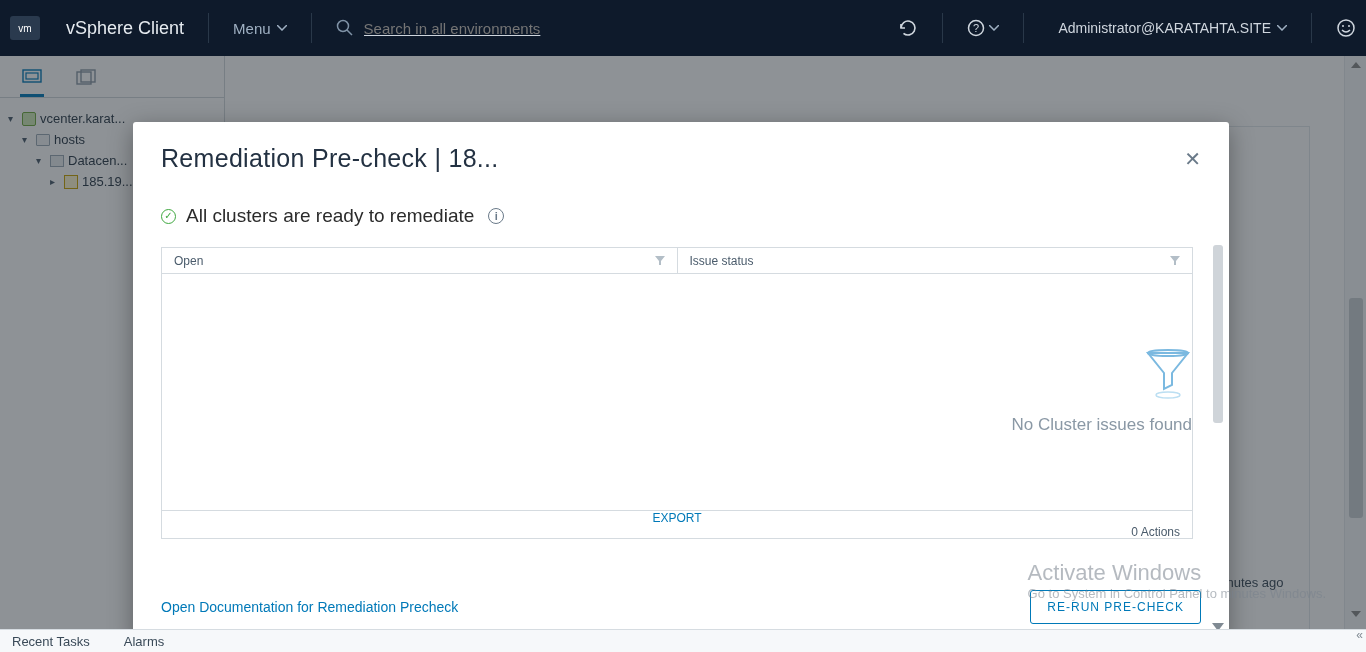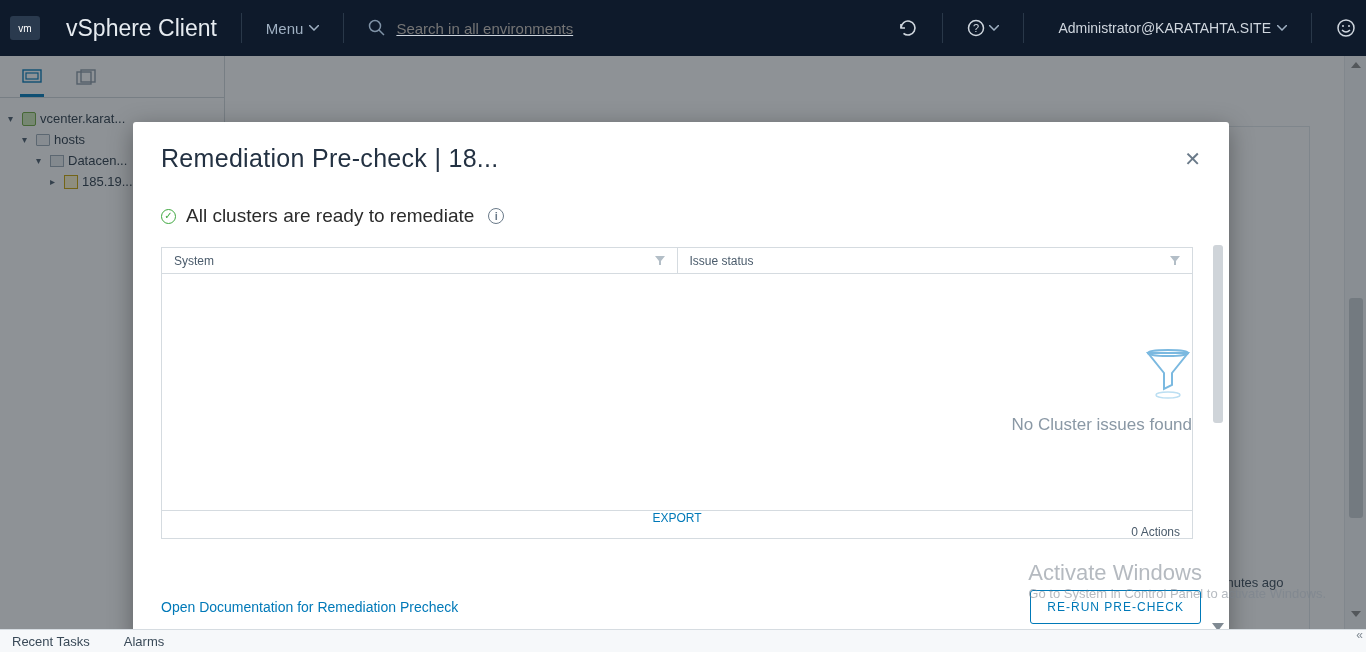--- a/index.html
+++ b/index.html
@@ -1,20 +1,20 @@
 <!DOCTYPE html>
 <html><head>
 <meta charset="utf-8">
 <style>
   * { box-sizing: border-box; margin: 0; padding: 0; }
   html, body { width: 1366px; height: 652px; font-family: "Segoe UI", Arial, sans-serif; overflow: hidden; background:#fff; }
   
   .topbar { height: 56px; background: #0e1a2b; display:flex; align-items:center; color:#cfd6de; padding:0 10px; gap:16px; }
   .logo-box { width:30px; height:24px; background:#2a3a4e; border-radius:3px; display:flex; align-items:center; justify-content:center; font-size:10px; color:#fff;}
-  .app-title { font-size:23px; color:#e6ebf0; font-weight:400; margin-left:10px; }
+  .app-title { font-size:18px; color:#e6ebf0; font-weight:400; margin-left:10px; }
   .vdiv { width:1px; height:30px; background:#293849; margin:0 8px;}
   .menu-top { display:flex; align-items:center; gap:6px; color:#9fb0c2; font-size:15px;}
   .search-wrap { display:flex; align-items:center; gap:10px; color:#7f92a6; font-size:15px;}
   .search-wrap input { background:transparent; border:none; outline:none; color:#cfd6de; width:250px; font-size:15px;text-decoration:underline;}
   .topbar-spacer { flex:1; }
   .top-ico { width:20px; height:20px; display:flex; align-items:center; justify-content:center; color:#cfd6de;}
   .user { display:flex; align-items:center; gap:6px; color:#cfd6de; font-size:14px; margin-left:10px;}
   
   .body { display:flex; height: calc(652px - 56px - 23px); position:relative;}
   .sidebar { width: 225px; border-right:1px solid #d0d6db; background:#fff; }
@@ -208,21 +208,21 @@
     </div>
     <div class="modal-body">
       <div class="status-row">
         <span class="ok-circle"></span>
         <span>All clusters are ready to remediate</span>
         <span class="info-circle">i</span>
       </div>
       <div class="grid">
         <div class="grid-head">
           <div class="gh-cell col1">
-            <span>System</span>
+            <span>Open</span>
             <span class="filter-btn">
               <svg width="10" height="10">
                   <path d="M0 0 L10 0 L6 5 L6 9 L4 9 L4 5 Z" fill="#b3bec7"></path>
                 </svg>
             </span>
           </div>
           <div class="gh-cell col2">
             <span>Issue status</span>
             <span class="filter-btn">
               <svg width="10" height="10">
@@ -254,21 +254,21 @@
     <div class="modal-foot">
       <a class="doc-link">Open Documentation for Remediation Precheck</a>
       <div class="foot-right">
         <div class="btn btn-outline">RE-RUN PRE-CHECK</div>
       </div>
     </div>
   </div>
 
   <div class="watermark">
     <div class="wm-title">Activate Windows</div>
-    <div class="wm-sub">Go to System in Control Panel to activate Windows.</div>
+    <div class="wm-sub">Go to System in Control Panel to minutes Windows.</div>
   </div>
 </div>
 
 <div class="bottombar">
   <span>Recent Tasks</span>
   <span>Alarms</span>
   <span class="expand-hndl">«</span>
 </div>
 
 </body></html>

